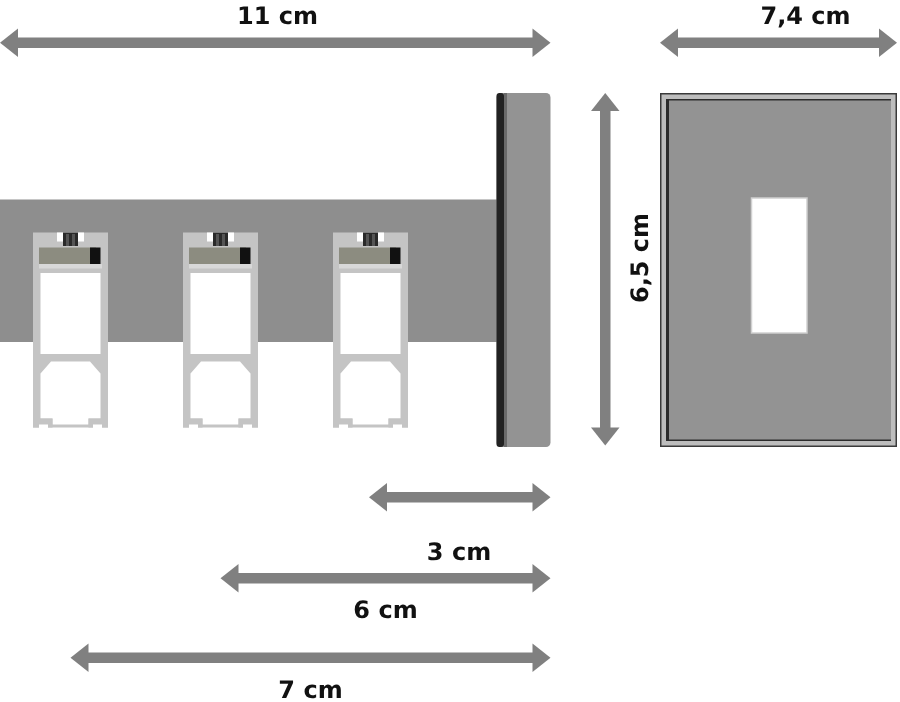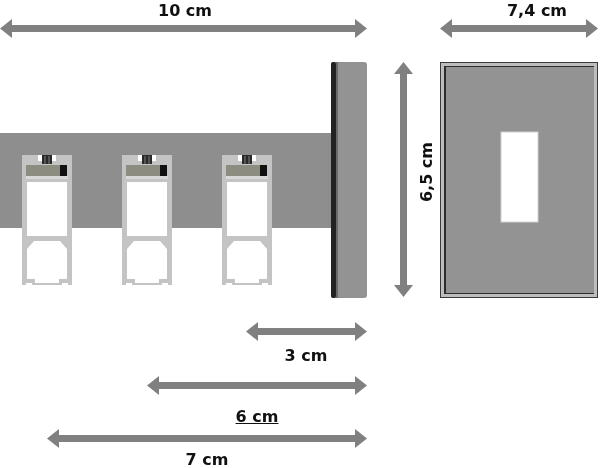--- a/index.html
+++ b/index.html
@@ -95,18 +95,18 @@
     <polygon points="367,385.5 355,376 355,395" fill="#808080"></polygon>
   </g>
 
   <g>
     <rect x="57" y="435" width="301" height="7" fill="#808080"></rect>
     <polygon points="47,438.5 59,429 59,448" fill="#808080"></polygon>
     <polygon points="367,438.5 355,429 355,448" fill="#808080"></polygon>
   </g>
 </svg>
 
-<div class="label" style="left:185px; top:3px;">10 cm</div>
+<div class="label" style="left:185px; top:3px;">11 cm</div>
 <div class="label" style="left:537px; top:3px;">7,4 cm</div>
 <div class="label" style="left:427px; top:172px; transform:translate(-50%,-50%) rotate(-90deg);">6,5 cm</div>
-<div class="label" style="left:306px; top:348px;text-align:right;">3 cm</div>
-<div class="label" style="left:257px; top:409px;text-decoration:underline;">6 cm</div>
+<div class="label" style="left:306px; top:360px;text-align:right;">3 cm</div>
+<div class="label" style="left:257px; top:399px;">6 cm</div>
 <div class="label" style="left:207px; top:452px;">7 cm</div>
 
 </body></html>

